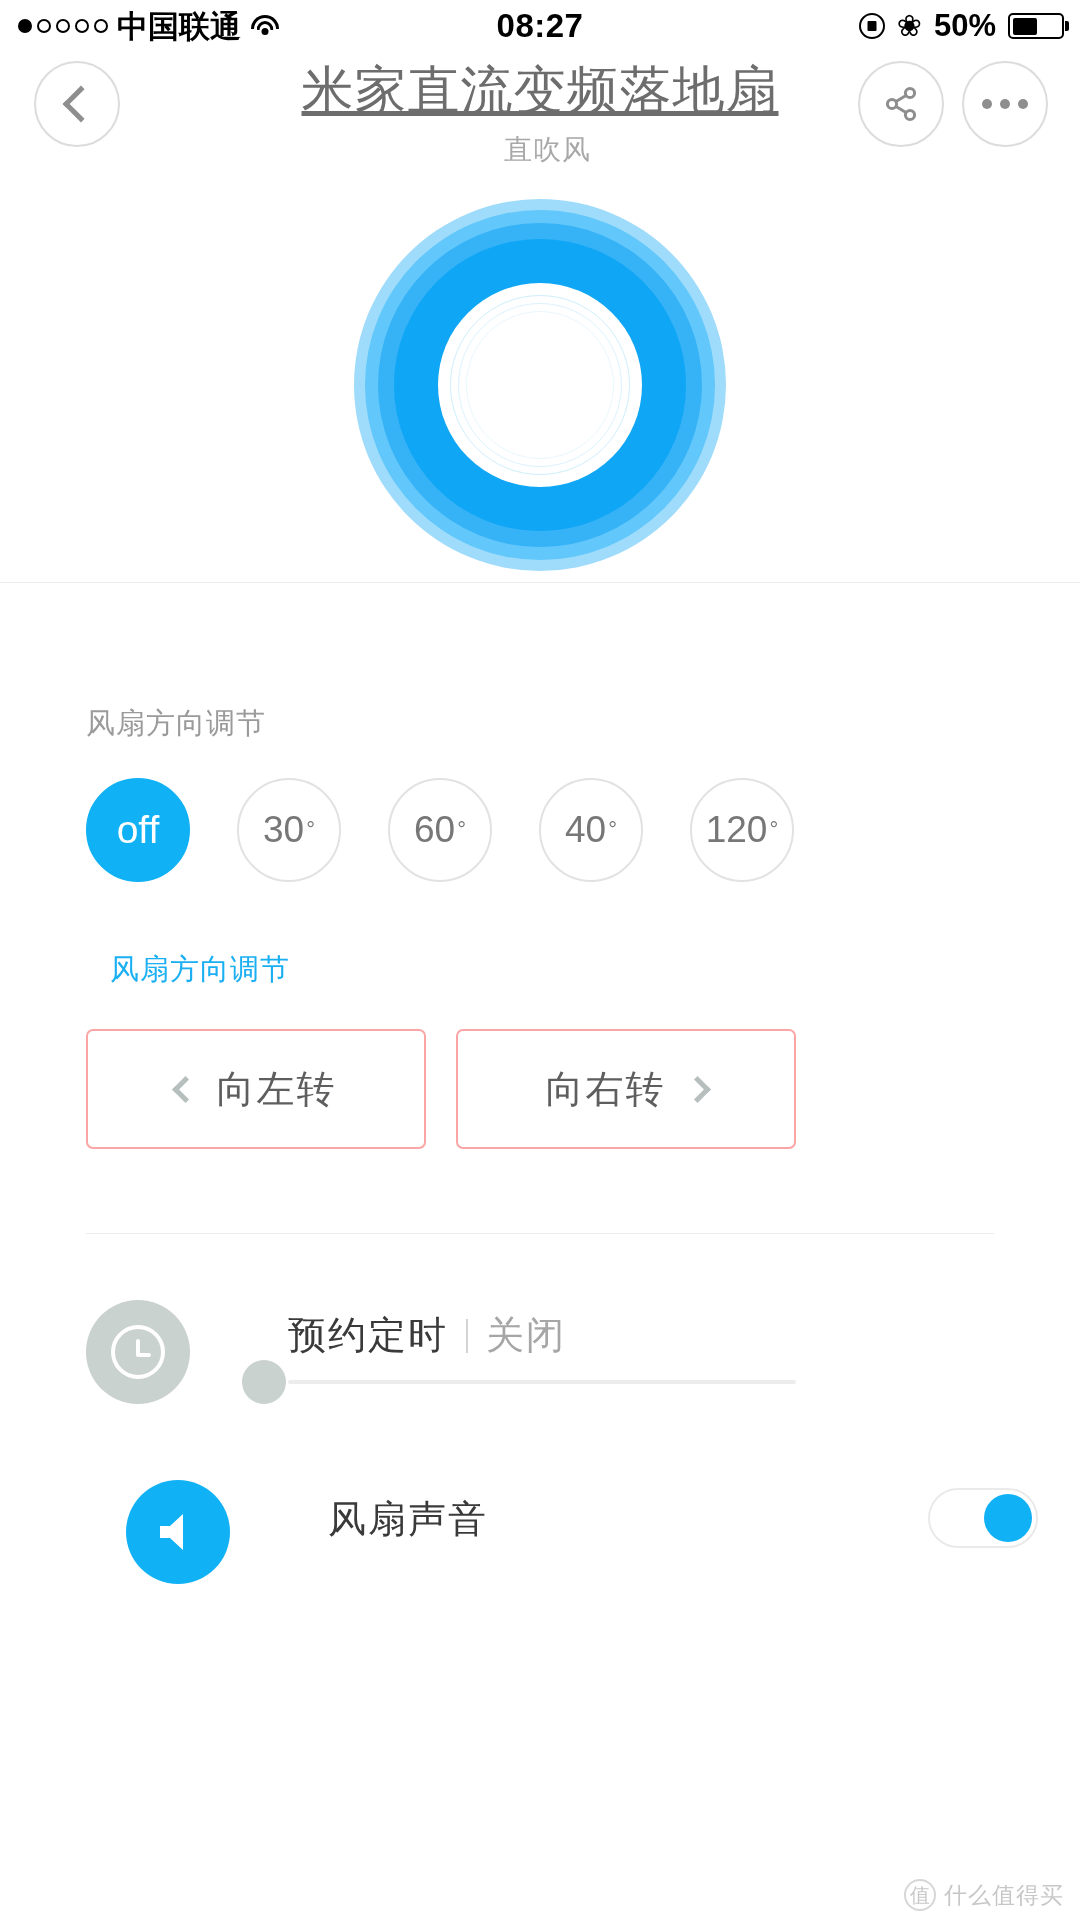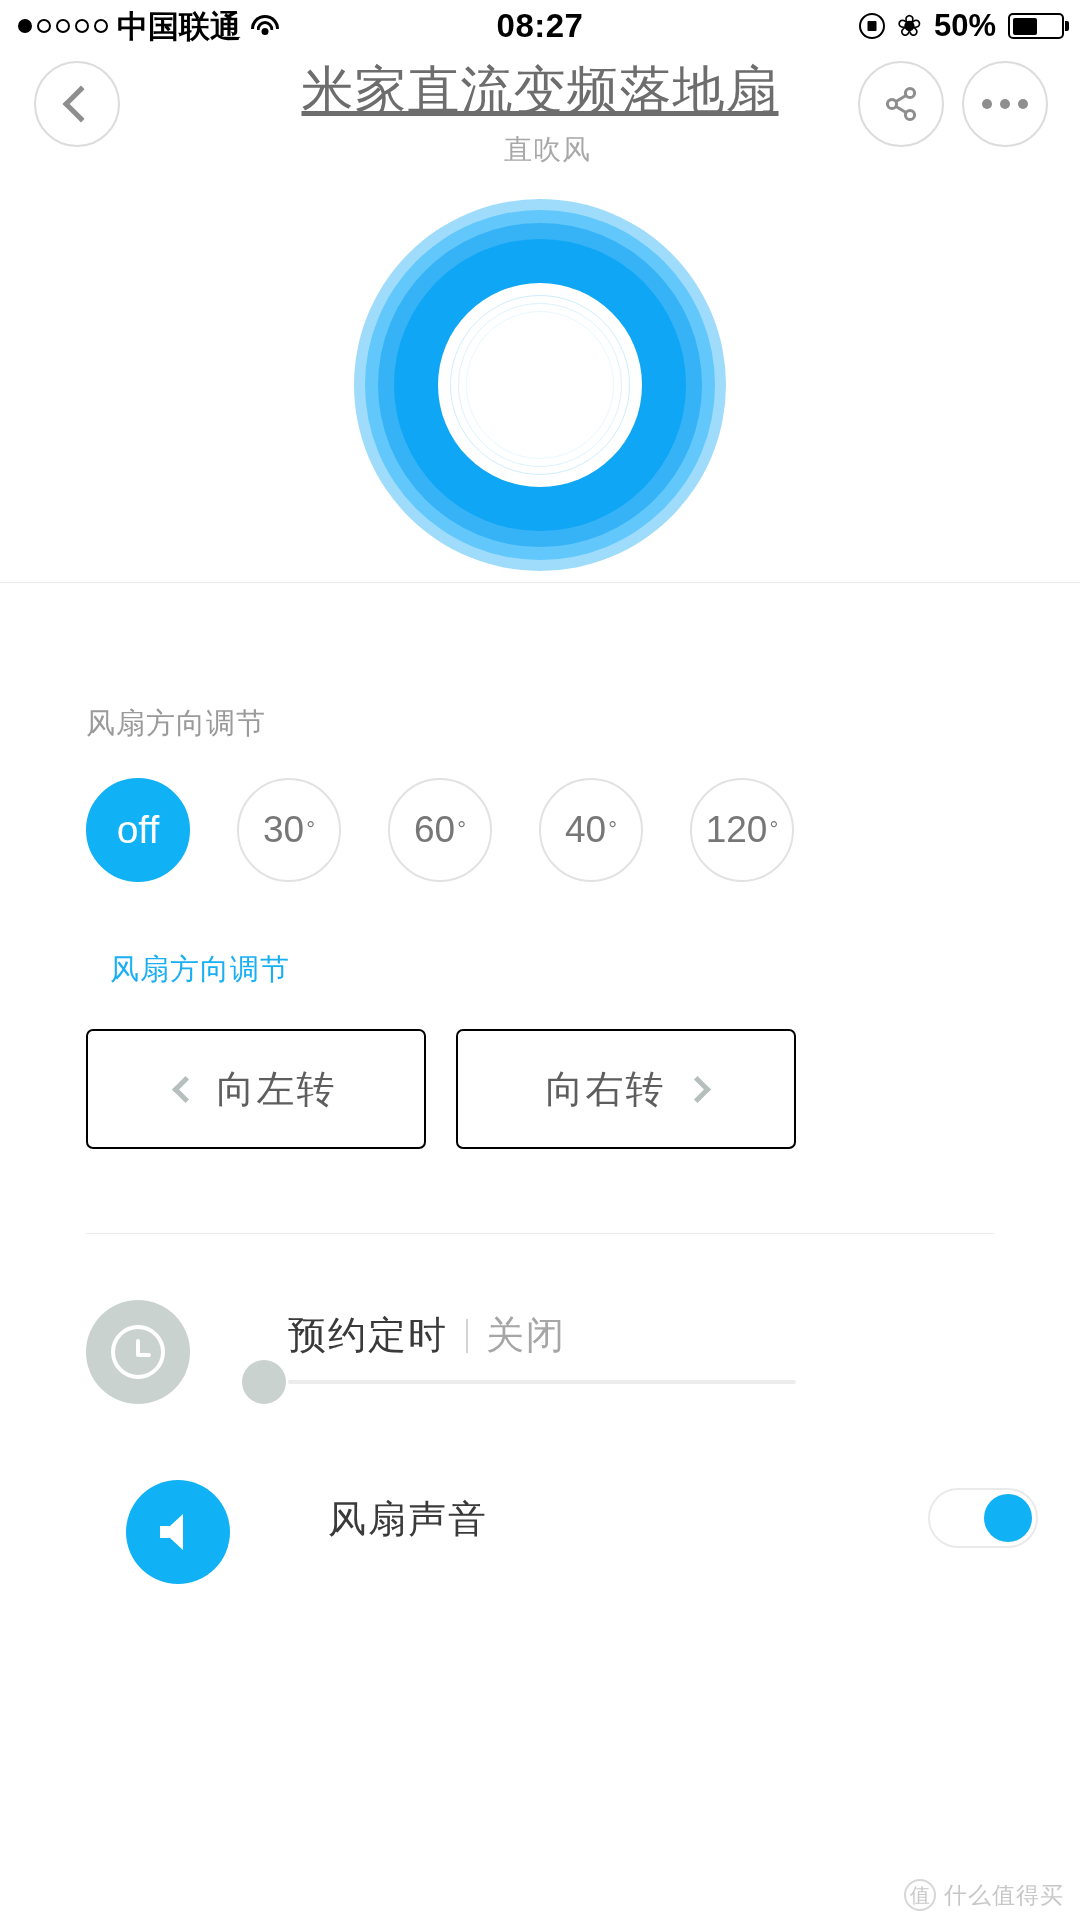--- a/index.html
+++ b/index.html
@@ -98,21 +98,21 @@
   .angle.sel { background:#10b1f5; border-color:#10b1f5; color:#fff; font-size:39px; }
   .angle .deg { font-size:22px; vertical-align:super; line-height:1; margin-left:2px; }
   .a0 { left:0px; }  .a1 { left:151px; } .a2 { left:302px; }
   .a3 { left:453px; } .a4 { left:604px; }
 
   .blue-label { position:absolute; left:86px; top:950px; font-size:29px; color:#1aaff3; letter-spacing:1px;margin-left:24px; }
 
   .turnrow { position:absolute; left:86px; top:1029px; width:710px; height:120px; }
   .turn-btn {
     position:absolute; top:0; width:340px; height:120px;
-    border:2px solid #000000; border-radius:7px; background:#fff;
+    border:2px solid #fca5a5; border-radius:7px; background:#fff;
     display:flex; align-items:center; justify-content:center; gap:22px;
     font-size:38px; color:#5e5e5e; letter-spacing:2px;
   }
   .tb-left { left:0; }
   .tb-right { right:0; }
   .cv { width:19px; height:19px; border-top:5px solid #b7bfbe; border-right:5px solid #b7bfbe; }
   .cv.l { transform:rotate(-135deg); }
   .cv.r { transform:rotate(45deg); }
 
   

